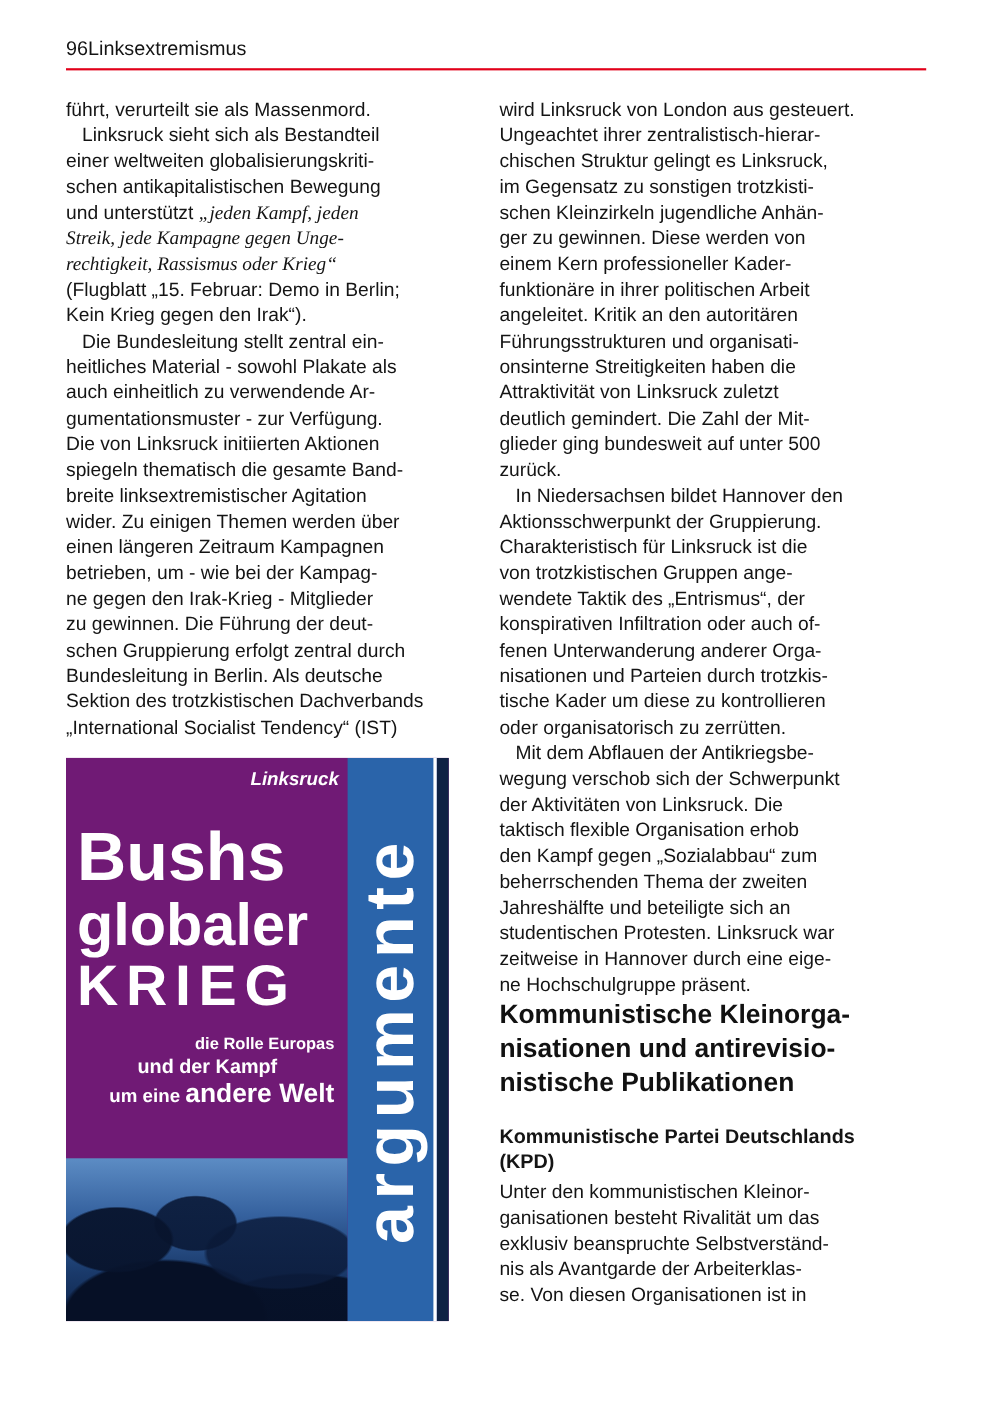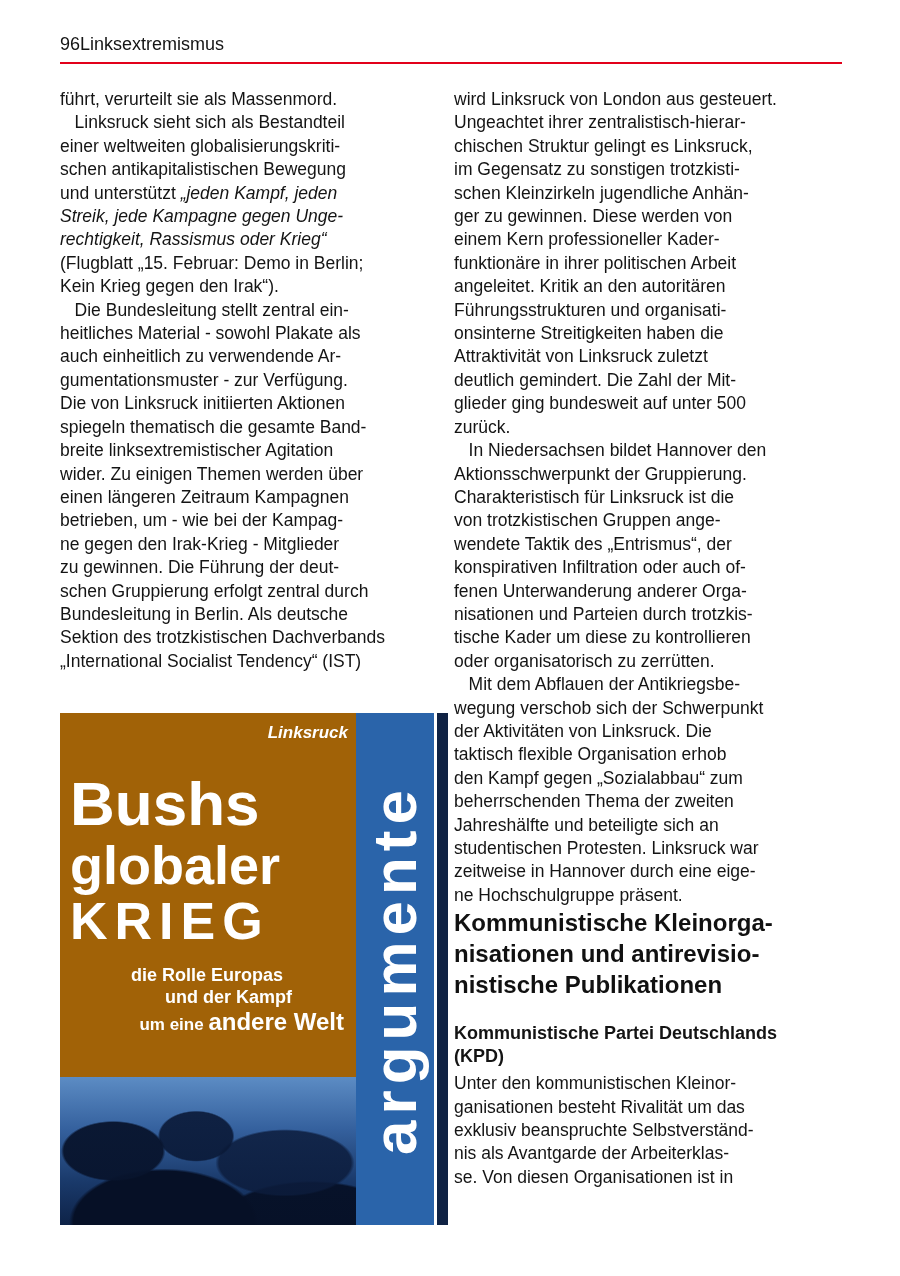--- a/index.html
+++ b/index.html
@@ -29,45 +29,45 @@
   .columns {
     display: flex;
     gap: 28px;
     margin-top: 24px;
   }
   .col.left { width: 366px; flex: 0 0 366px; }
   .col.right { flex: 1; }
 
   .bodytext { font-size: 17.5px; line-height: 23.4px; }
   .tline { white-space: pre; }
-  .it { font-style: italic; }
+  .it { font-style: italic; font-family: Liberation Serif, serif; }
 
   
   .heading {
     margin: 0 0 0 0;
     font-size: 24px;
     line-height: 31px;
     font-weight: bold;
     color: #111;
   }
   .subheading {
     margin: 22px 0 0 0;
     font-size: 18px;
     line-height: 23px;
     font-weight: bold;
   }
   .kpd { margin-top: 4px; }
 
   
   .poster {
-    width: 388px;
+    width: 348px;
     height: 512px;
-    margin-top: 40px;
-    display: flex;
-    background: #a16207;
+    margin-top: 16px;
+    display: flex;
+    background: #701a75;
     position: relative;
     overflow: hidden;
   }
   .poster-main {
     flex: 1;
     position: relative;
     padding: 10px 4px 0 10px;
     min-width: 0;
   }
   .poster-brand {
@@ -84,21 +84,21 @@
   .poster-titles .tline:nth-child(2) { font-size: 54px; }
   .poster-titles .tline:nth-child(3) { font-size: 52px; letter-spacing: 7px; }
   .poster-sub {
     margin-top: 16px;
     color: #ffffff;
     font-weight: bold;
     text-align: right;
     padding-right: 8px;
   }
   .poster-sub .tline { line-height: 1.2; }
-  .poster-sub .tline:nth-child(1) { font-size: 18px; text-align: center; }
+  .poster-sub .tline:nth-child(1) { font-size: 15px; }
   .poster-sub .tline:nth-child(2) { font-size: 18px; padding-right: 52px; }
   .poster-sub .tline:nth-child(3) { font-size: 17px; }
   .poster-sub .big { font-size: 24px; }
   .poster-photo {
     position: absolute;
     left: 0; right: 0; bottom: 0;
     height: 148px;
     background:
       radial-gradient(90px 52px at 18% 50%, rgba(8,20,45,0.95) 0 55%, transparent 58%),
       radial-gradient(66px 44px at 46% 40%, rgba(10,25,55,0.9) 0 55%, transparent 58%),

